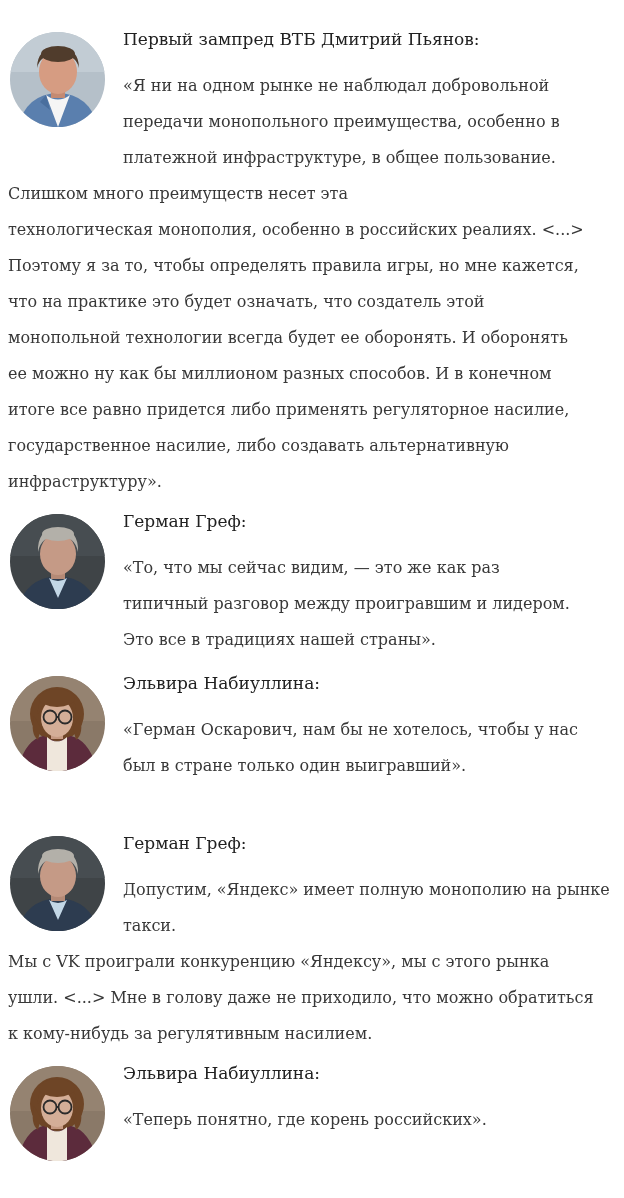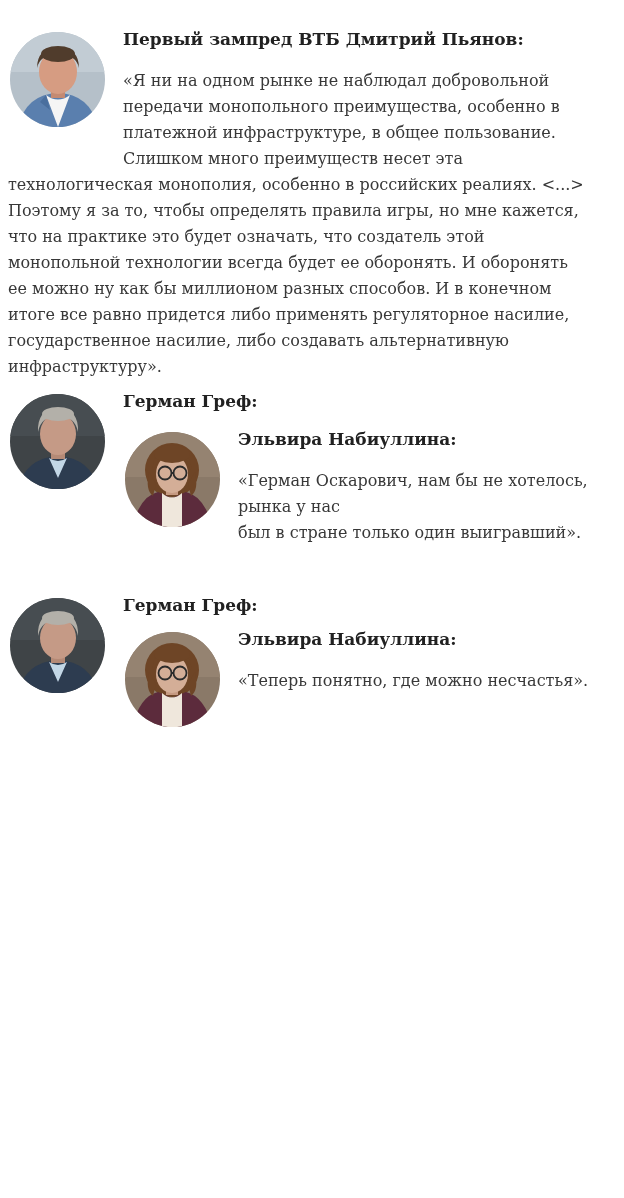--- a/index.html
+++ b/index.html
@@ -22,27 +22,27 @@
   .avatar svg{display:block;width:95px;height:95px;}
   section.b2{margin-top:8px;}
   section.b3{margin-top:12px;}
   section.b4{margin-top:46px;}
   section.b4 .avatar{margin-bottom:12px;}
   section.b5{margin-top:8px;}
   h2.speaker{
     margin:0;
     font-size:17px;
     line-height:26px;
-    font-weight:bold;
+    font-weight:normal;
     color:#212121;
   }
   p.quote-text{
     margin:16px 0 0 0;
     font-size:16px;
-    line-height:26px;
+    line-height:36px;
     white-space:pre-line;
   }
 </style>
 </head>
 <body>
 
 <section class="quote-block b1">
   <div class="avatar">
     <svg viewBox="0 0 95 95">
       <rect x="0" y="0" width="95" height="95" fill="#b5c0c9"></rect>
@@ -78,20 +78,23 @@
       <rect x="0" y="0" width="95" height="42" fill="#474d51"></rect>
       <path d="M8,95 Q15,64 48,62 Q81,64 88,95 Z" fill="#2d3c50"></path>
       <path d="M39,64 L48,84 L57,64 Q48,70 39,64 Z" fill="#c3d7e6"></path>
       <rect x="41" y="52" width="14" height="13" fill="#b58a76"></rect>
       <ellipse cx="48" cy="40" rx="18" ry="21" fill="#c59a86"></ellipse>
       <path d="M28,38 Q27,15 48,14 Q69,15 68,38 Q65,22 48,22 Q31,22 28,38 Z" fill="#b3b0a9"></path>
       <ellipse cx="48" cy="20" rx="16" ry="7" fill="#b3b0a9"></ellipse>
     </svg>
   </div>
   <h2 class="speaker">Герман Греф:</h2>
+  <p class="quote-text">«То, что мы сейчас видим, — это же как раз
+типичный разговор между проигравшим и лидером.
+Это все в традициях нашей страны».</p>
 </section>
 
 <section class="quote-block b3">
   <div class="avatar">
     <svg viewBox="0 0 95 95">
       <rect x="0" y="0" width="95" height="95" fill="#8a7968"></rect>
       <rect x="0" y="0" width="95" height="45" fill="#958371"></rect>
       <ellipse cx="47" cy="38" rx="27" ry="27" fill="#6e4526"></ellipse>
       <path d="M7,95 Q15,64 33,60 L47,66 L61,60 Q79,64 88,95 Z" fill="#5c2b3c"></path>
       <path d="M37,61 Q47,70 57,61 L57,95 L37,95 Z" fill="#efe7dc"></path>
@@ -100,38 +103,42 @@
       <path d="M28,40 Q26,16 47,15 Q68,16 66,40 Q62,24 47,25 Q32,24 28,40 Z" fill="#6e4526"></path>
       <ellipse cx="47" cy="22" rx="18" ry="9" fill="#6e4526"></ellipse>
       <path d="M24,40 Q20,58 28,64 L31,52 Z" fill="#6e4526"></path>
       <path d="M70,40 Q74,58 66,64 L63,52 Z" fill="#6e4526"></path>
       <circle cx="40" cy="41" r="6.5" fill="none" stroke="#2a2a2a" stroke-width="1.8"></circle>
       <circle cx="55" cy="41" r="6.5" fill="none" stroke="#2a2a2a" stroke-width="1.8"></circle>
       <line x1="46.5" y1="41" x2="48.5" y2="41" stroke="#2a2a2a" stroke-width="1.8"></line>
     </svg>
   </div>
   <h2 class="speaker">Эльвира Набиуллина:</h2>
-  <p class="quote-text">«Герман Оскарович, нам бы не хотелось, рынка у нас
+  <p class="quote-text">«Герман Оскарович, нам бы не хотелось, чтобы у нас
 был в стране только один выигравший».</p>
 </section>
 
 <section class="quote-block b4">
   <div class="avatar">
     <svg viewBox="0 0 95 95">
       <rect x="0" y="0" width="95" height="95" fill="#3f4447"></rect>
       <rect x="0" y="0" width="95" height="42" fill="#474d51"></rect>
       <path d="M8,95 Q15,64 48,62 Q81,64 88,95 Z" fill="#2d3c50"></path>
       <path d="M39,64 L48,84 L57,64 Q48,70 39,64 Z" fill="#c3d7e6"></path>
       <rect x="41" y="52" width="14" height="13" fill="#b58a76"></rect>
       <ellipse cx="48" cy="40" rx="18" ry="21" fill="#c59a86"></ellipse>
       <path d="M28,38 Q27,15 48,14 Q69,15 68,38 Q65,22 48,22 Q31,22 28,38 Z" fill="#b3b0a9"></path>
       <ellipse cx="48" cy="20" rx="16" ry="7" fill="#b3b0a9"></ellipse>
     </svg>
   </div>
   <h2 class="speaker">Герман Греф:</h2>
+  <p class="quote-text">Допустим, «Яндекс» имеет полную монополию на рынке такси.
+Мы с VK проиграли конкуренцию «Яндексу», мы с этого рынка
+ушли. &lt;...&gt; Мне в голову даже не приходило, что можно обратиться
+к кому-нибудь за регулятивным насилием.</p>
 </section>
 
 <section class="quote-block b5">
   <div class="avatar">
     <svg viewBox="0 0 95 95">
       <rect x="0" y="0" width="95" height="95" fill="#8a7968"></rect>
       <rect x="0" y="0" width="95" height="45" fill="#958371"></rect>
       <ellipse cx="47" cy="38" rx="27" ry="27" fill="#6e4526"></ellipse>
       <path d="M7,95 Q15,64 33,60 L47,66 L61,60 Q79,64 88,95 Z" fill="#5c2b3c"></path>
       <path d="M37,61 Q47,70 57,61 L57,95 L37,95 Z" fill="#efe7dc"></path>
@@ -140,14 +147,14 @@
       <path d="M28,40 Q26,16 47,15 Q68,16 66,40 Q62,24 47,25 Q32,24 28,40 Z" fill="#6e4526"></path>
       <ellipse cx="47" cy="22" rx="18" ry="9" fill="#6e4526"></ellipse>
       <path d="M24,40 Q20,58 28,64 L31,52 Z" fill="#6e4526"></path>
       <path d="M70,40 Q74,58 66,64 L63,52 Z" fill="#6e4526"></path>
       <circle cx="40" cy="41" r="6.5" fill="none" stroke="#2a2a2a" stroke-width="1.8"></circle>
       <circle cx="55" cy="41" r="6.5" fill="none" stroke="#2a2a2a" stroke-width="1.8"></circle>
       <line x1="46.5" y1="41" x2="48.5" y2="41" stroke="#2a2a2a" stroke-width="1.8"></line>
     </svg>
   </div>
   <h2 class="speaker">Эльвира Набиуллина:</h2>
-  <p class="quote-text">«Теперь понятно, где можно несчастья».</p>
+  <p class="quote-text">«Теперь понятно, где корень российских».</p>
 </section>
 
 </body></html>

